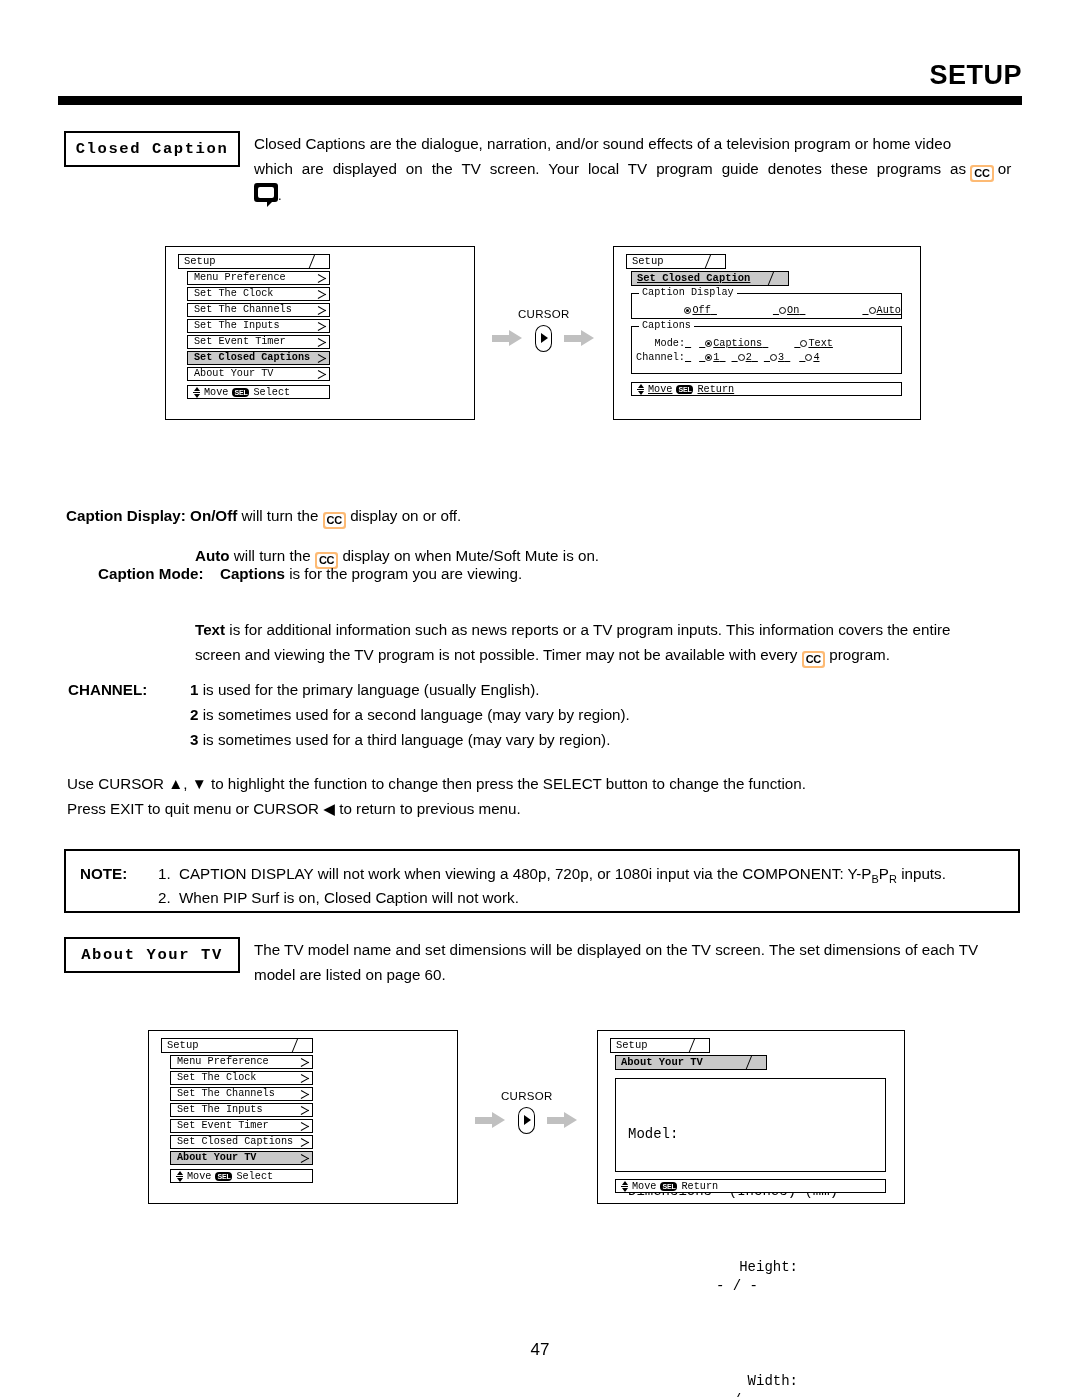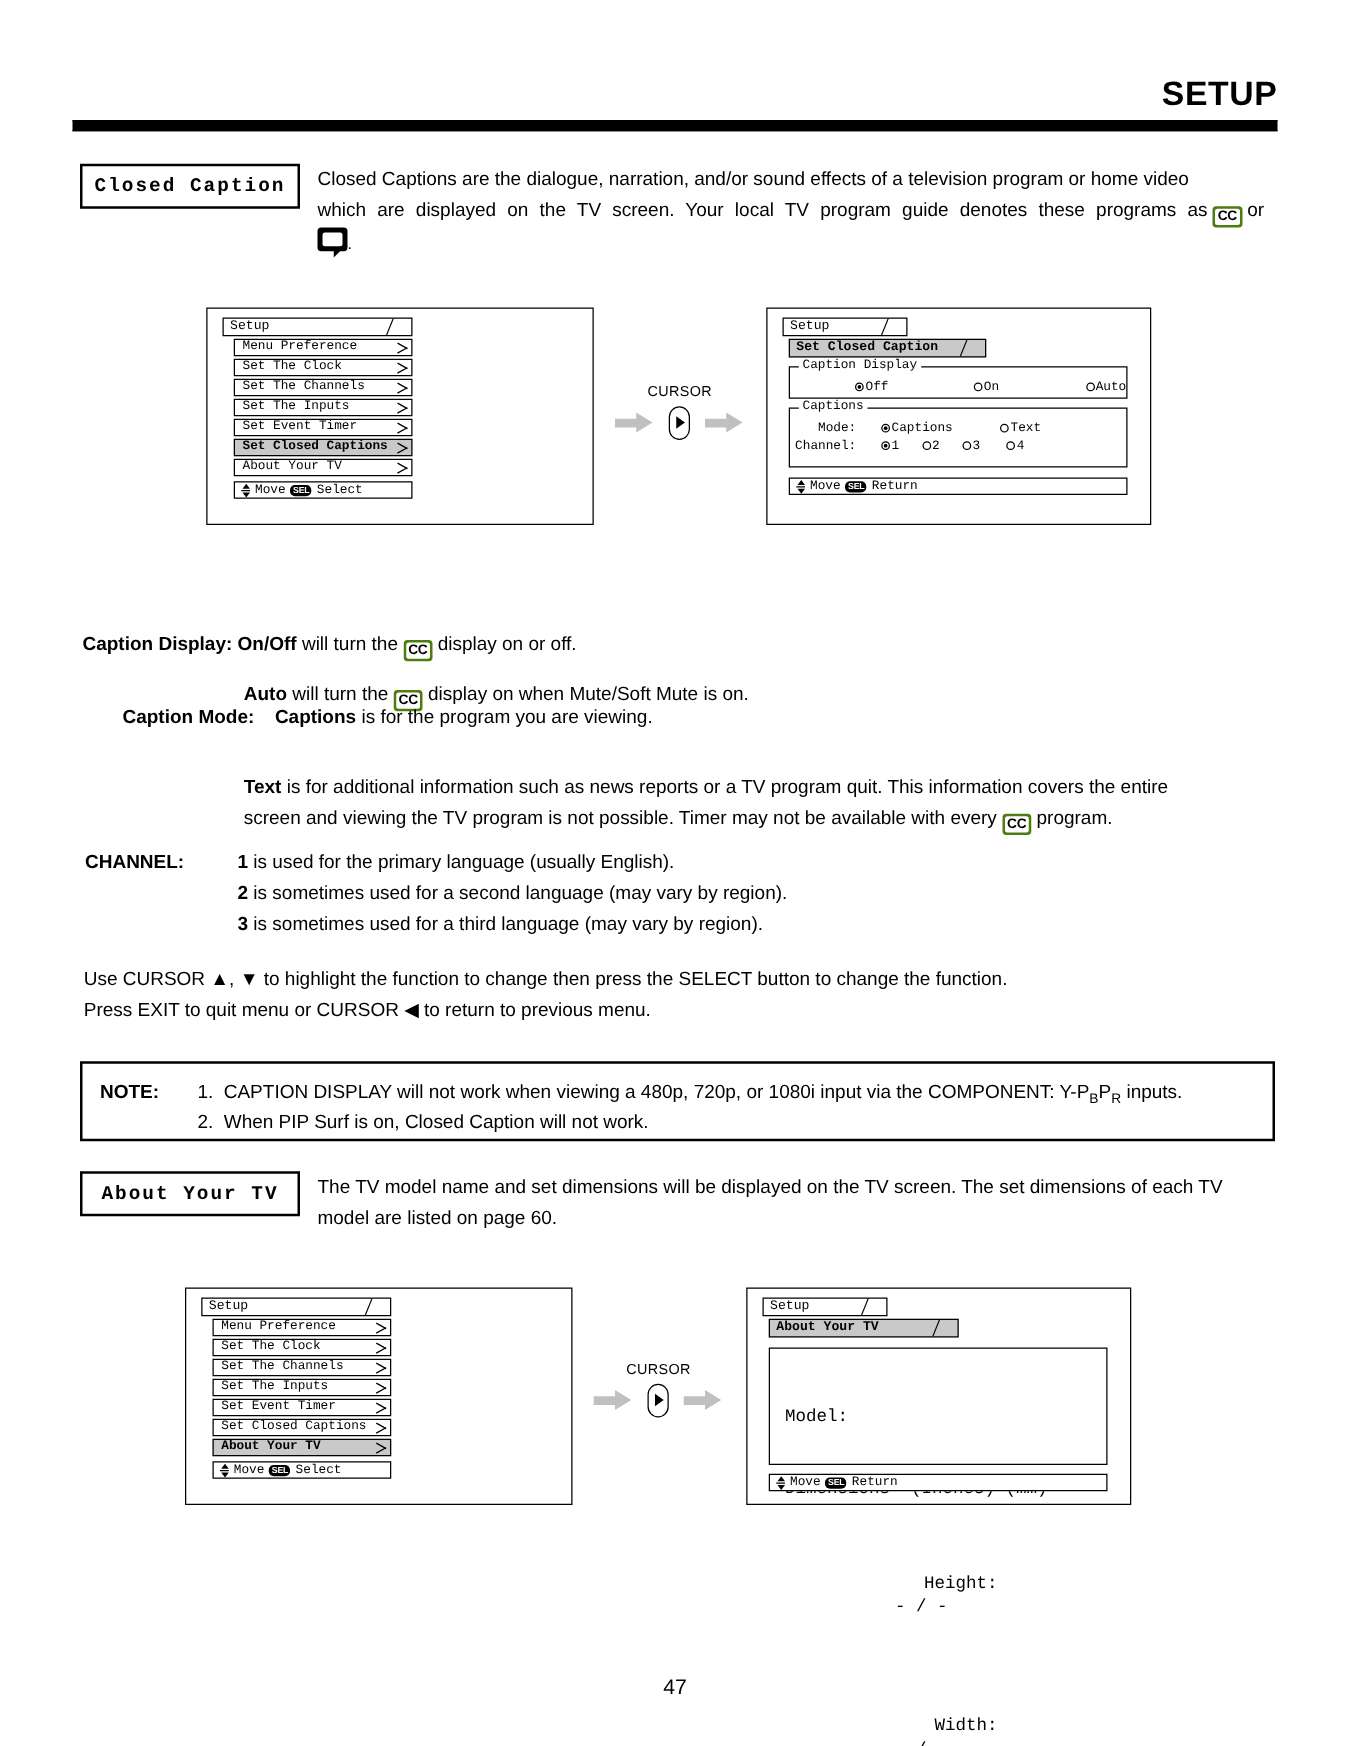--- a/index.html
+++ b/index.html
@@ -47,21 +47,21 @@
     font-size: 15.2px;
     line-height: 25px;
     text-align: justify;
   }
   .para.nj { text-align: left; }
   b { font-weight: bold; }
 
   
   .cc-badge {
     display: inline-block;
-    background: #4d7c0f;
+    background: #fdba74;
     padding: 2px 2px;
     border-radius: 3px;
     vertical-align: -3px;
     line-height: 0;
   }
   .cc-badge i {
     display: inline-block;
     background: #fff;
     color: #000;
     border-radius: 2px;
@@ -425,21 +425,21 @@
 </div>
 
 <div class="frame" style="left:613px; top:246px; width:308px; height:174px;">
 
   <div class="osd" style="left:12px; top:7px; width:276px;">
     <div class="osd-tab" style="width:100px;">
       <span>Setup</span>
       <span class="notch"></span>
     </div>
 
-    <div style="padding-left:5px;">
+    <div style="padding-left:5px;text-decoration:underline;">
       <div class="osd-tab sel" style="margin-top:2px; width:158px;">
         <span>Set Closed Caption</span>
         <span class="notch"></span>
       </div>
 
       <div class="grp" style="width:271px; height:26px;">
         <span class="legend">Caption Display</span>
         <div class="grp-body" style="padding-top:10px; padding-left:1px;text-align:right;">
           <span><span class="radio on"></span><span>Off</span></span>
           <span style="display:inline-block;width:56px;"></span>
@@ -502,21 +502,21 @@
 
 <div class="para nj" style="left:66px; top:561px; width:960px;margin-left:32px;">
   <b>Caption Mode:</b>
   <span style="display:inline-block;width:8px;"></span>
   <b>Captions</b>
   <span>is for the program you are viewing.</span>
 </div>
 
 <div class="para" style="left:195px; top:617px; width:825px;">
   <b>Text</b>
-  <span>is for additional information such as news reports or a TV program quit.  This information covers the entire</span><br>
+  <span>is for additional information such as news reports or a TV program inputs.  This information covers the entire</span><br>
   <span>screen and viewing the TV program is not possible.  Timer may not be available with every</span>
   <span class="cc-badge"><i>CC</i></span>
   <span>program.</span>
 </div>
 
 <div class="para nj" style="left:68px; top:677px; width:120px;">
   <b>CHANNEL:</b>
 </div>
 <div class="para nj" style="left:190px; top:677px; width:830px;">
   <div>

